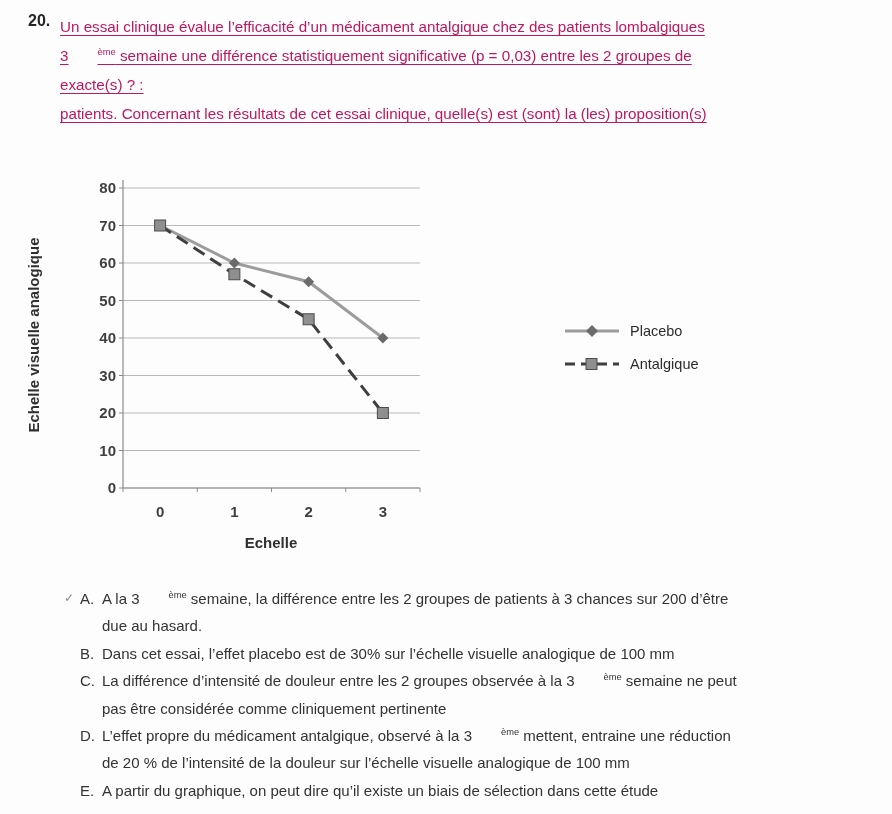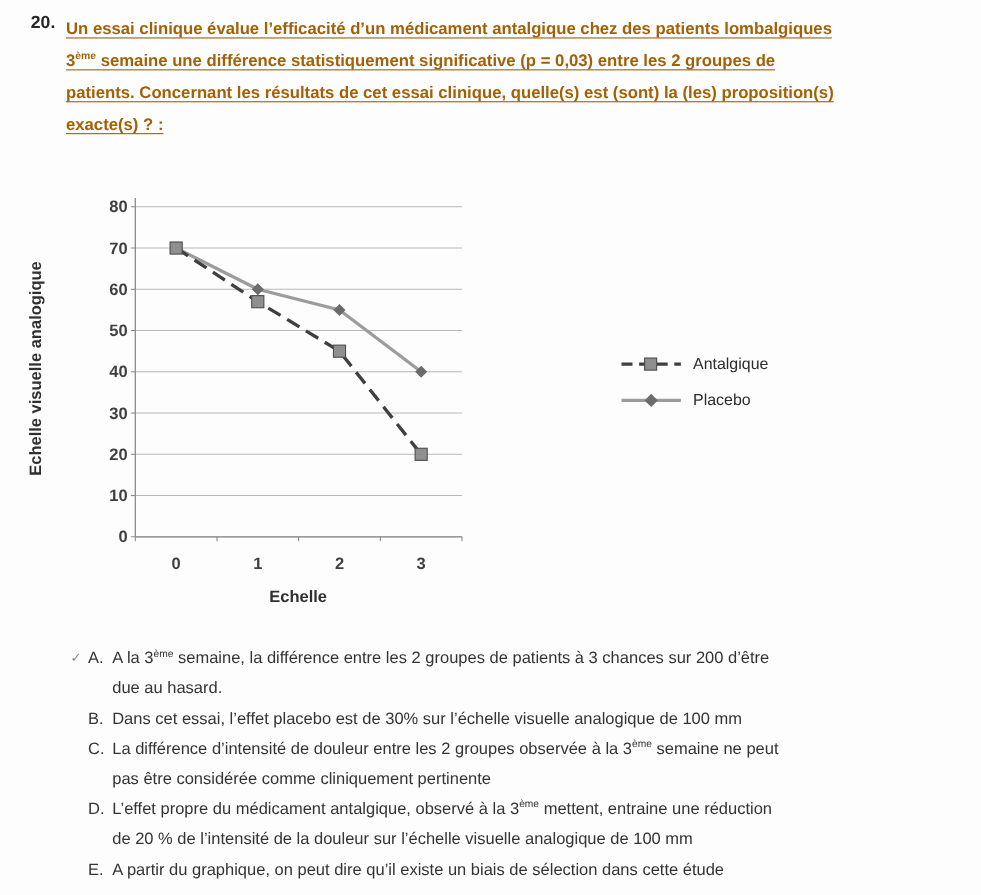--- a/index.html
+++ b/index.html
@@ -3,24 +3,24 @@
 <meta charset="utf-8">
 <style>
   html,body{margin:0;padding:0;}
   body{
     width:892px;height:814px;position:relative;background:#fdfdfd;
     font-family:"Liberation Sans",sans-serif;color:#2a2a2a;overflow:hidden;
   }
   .q-number{position:absolute;left:28px;top:12px;font-size:16px;font-weight:700;color:#262626;}
   .q-lines{position:absolute;left:60px;top:12px;width:800px;}
   .q-line{
-    font-size:15.2px;font-weight:700;color:#a16207;line-height:29px;white-space:nowrap;
+    font-size:15.2px;font-weight:400;color:#be185d;line-height:29px;white-space:nowrap;
     text-decoration:underline;text-decoration-thickness:1px;text-underline-offset:3px;
   }
-  sup.sup{font-size:0.62em;vertical-align:super;line-height:0;}
+  sup.sup{font-size:0.62em;vertical-align:super;line-height:0;margin-left:29px;}
   .ylabel{
     position:absolute;left:33px;top:335px;transform:translate(-50%,-50%) rotate(-90deg);
     white-space:nowrap;font-size:15px;font-weight:700;color:#2f2f2f;
   }
   .chart-svg{position:absolute;left:80px;top:175px;}
   .tick-label{font:600 15px "Liberation Sans",sans-serif;fill:#3f3f3f;}
   .legend{position:absolute;left:563px;top:317px;display:flex;flex-direction:column;gap:5px;}
   .legend-entry{display:flex;align-items:center;gap:9px;height:28px;}
   .legend-entry span{font-size:14.5px;color:#2c2c2c;}
   .xlabel{position:absolute;left:151px;top:534px;width:240px;text-align:center;
@@ -32,22 +32,22 @@
   .opt-text{flex:1;}
 </style>
 </head>
 <body>
 
 <div class="q-number">20.</div>
 
 <div class="q-lines">
   <div class="q-line"><span>Un essai clinique évalue l’efficacité d’un médicament antalgique chez des patients lombalgiques</span><sup class="sup"></sup><span></span></div>
   <div class="q-line"><span>3</span><sup class="sup">ème</sup><span> semaine une différence statistiquement significative (p = 0,03) entre les 2 groupes de</span></div>
+  <div class="q-line"><span>exacte(s) ? :</span><sup class="sup"></sup><span></span></div>
   <div class="q-line"><span>patients. Concernant les résultats de cet essai clinique, quelle(s) est (sont) la (les) proposition(s)</span><sup class="sup"></sup><span></span></div>
-  <div class="q-line"><span>exacte(s) ? :</span><sup class="sup"></sup><span></span></div>
 </div>
 
 <div class="ylabel">Echelle visuelle analogique</div>
 
 <svg class="chart-svg" width="480" height="400" viewBox="0 0 480 400">
     <line x1="43" y1="313" x2="340" y2="313" stroke="#b9b9b9" stroke-width="1"></line>
     <line x1="39" y1="313" x2="43" y2="313" stroke="#8b8b8b" stroke-width="1"></line>
     <text x="36" y="318" text-anchor="end" class="tick-label">0</text>
     <line x1="43" y1="275.5" x2="340" y2="275.5" stroke="#b9b9b9" stroke-width="1"></line>
     <line x1="39" y1="275.5" x2="43" y2="275.5" stroke="#8b8b8b" stroke-width="1"></line>
@@ -92,31 +92,31 @@
     <polyline points="80.125,50.5 154.375,99.25 228.625,144.25 302.875,238" fill="none" stroke="#3f3f3f" stroke-width="3" stroke-dasharray="13 7"></polyline>
     <rect x="74.625" y="45" width="11" height="11" fill="#8f8f8f" stroke="#4c4c4c" stroke-width="1"></rect>
     <rect x="148.875" y="93.75" width="11" height="11" fill="#8f8f8f" stroke="#4c4c4c" stroke-width="1"></rect>
     <rect x="223.125" y="138.75" width="11" height="11" fill="#8f8f8f" stroke="#4c4c4c" stroke-width="1"></rect>
     <rect x="297.375" y="232.5" width="11" height="11" fill="#8f8f8f" stroke="#4c4c4c" stroke-width="1"></rect>
   </svg>
 
 <div class="legend">
   <div class="legend-entry">
     <svg width="58" height="14">
+      <line x1="2" y1="7" x2="56" y2="7" stroke="#9c9c9c" stroke-width="3"></line>
+      <path d="M29 1 L35 7 L29 13 L23 7 Z" fill="#6b6b6b"></path>
+    </svg>
+    <span>Placebo</span>
+  </div>
+  <div class="legend-entry">
+    <svg width="58" height="14">
       <line x1="2" y1="7" x2="56" y2="7" stroke="#3f3f3f" stroke-width="3" stroke-dasharray="10 6"></line>
       <rect x="23" y="1.5" width="11" height="11" fill="#8f8f8f" stroke="#4c4c4c"></rect>
     </svg>
     <span>Antalgique</span>
-  </div>
-  <div class="legend-entry">
-    <svg width="58" height="14">
-      <line x1="2" y1="7" x2="56" y2="7" stroke="#9c9c9c" stroke-width="3"></line>
-      <path d="M29 1 L35 7 L29 13 L23 7 Z" fill="#6b6b6b"></path>
-    </svg>
-    <span>Placebo</span>
   </div>
 </div>
 
 <div class="xlabel">Echelle</div>
 
 <div class="options">
   <div class="option">
     <span class="opt-check">✓</span>
     <span class="opt-label">A.</span>
     <span class="opt-text"><span>A la 3</span><sup class="sup">ème</sup><span> semaine, la différence entre les 2 groupes de patients à 3 chances sur 200 d’être</span><br><span>due au hasard.</span></span>

